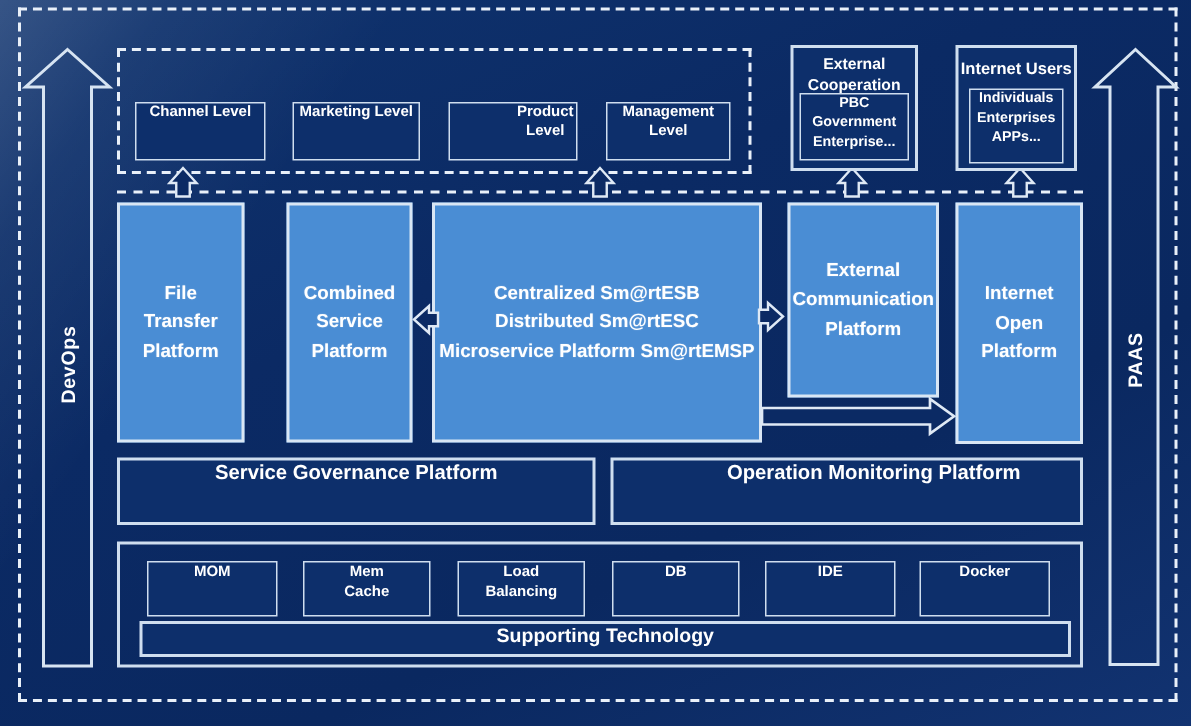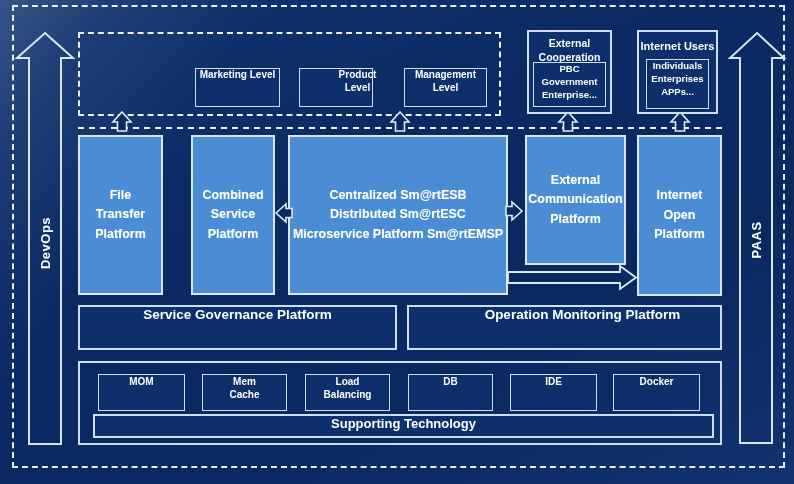--- a/index.html
+++ b/index.html
@@ -55,24 +55,27 @@
     <polygon points="45,33 73,58 61,58 61,444 29,444 29,58 17,58" fill="none" stroke="#d7e4f2" stroke-width="2"></polygon>
 
     <polygon points="757,33 784,58 772,58 772,443 740,443 740,58 730,58" fill="none" stroke="#d7e4f2" stroke-width="2"></polygon>
 
     <polygon points="122,112 131,122 126.5,122 126.5,131 117.5,131 117.5,122 113,122" fill="#0b2a64" stroke="#dfe9f5" stroke-width="1.6"></polygon>
     <polygon points="400,112 409,122 404.5,122 404.5,131 395.5,131 395.5,122 391,122" fill="#0b2a64" stroke="#dfe9f5" stroke-width="1.6"></polygon>
     <polygon points="568,112 577,122 572.5,122 572.5,131 563.5,131 563.5,122 559,122" fill="#0b2a64" stroke="#dfe9f5" stroke-width="1.6"></polygon>
     <polygon points="680,112 689,122 684.5,122 684.5,131 675.5,131 675.5,122 671,122" fill="#0b2a64" stroke="#dfe9f5" stroke-width="1.6"></polygon>
   </svg>
 
+  <div class="abs navy-box fs-level" style="left:90px;top:68px;width:87px;height:39px;">
+    <span class="lbl">Channel Level</span>
+  </div>
   <div class="abs navy-box fs-level" style="left:195px;top:68px;width:85px;height:39px;">
     <span class="lbl">Marketing Level</span>
   </div>
-  <div class="abs navy-box fs-level" style="left:299px;top:68px;width:74px;height:39px;padding-left:43px;">
+  <div class="abs navy-box fs-level" style="left:299px;top:68px;width:86px;height:39px;padding-left:43px;">
     <span class="lbl">Product Level</span>
   </div>
   <div class="abs navy-box fs-level" style="left:404px;top:68px;width:83px;height:39px;">
     <span class="lbl">Management Level</span>
   </div>
 
   <div class="abs" style="left:527px;top:30px;width:85px;height:84px;border:2px solid #cfdeef;background:#0d2f6b;box-sizing:border-box;">
     <div class="coop-title lbl fs-coop-title">External
 Cooperation</div>
     <div class="abs navy-box fs-inner" style="left:4px;top:30px;width:73px;height:45px;border-width:1.5px;">

